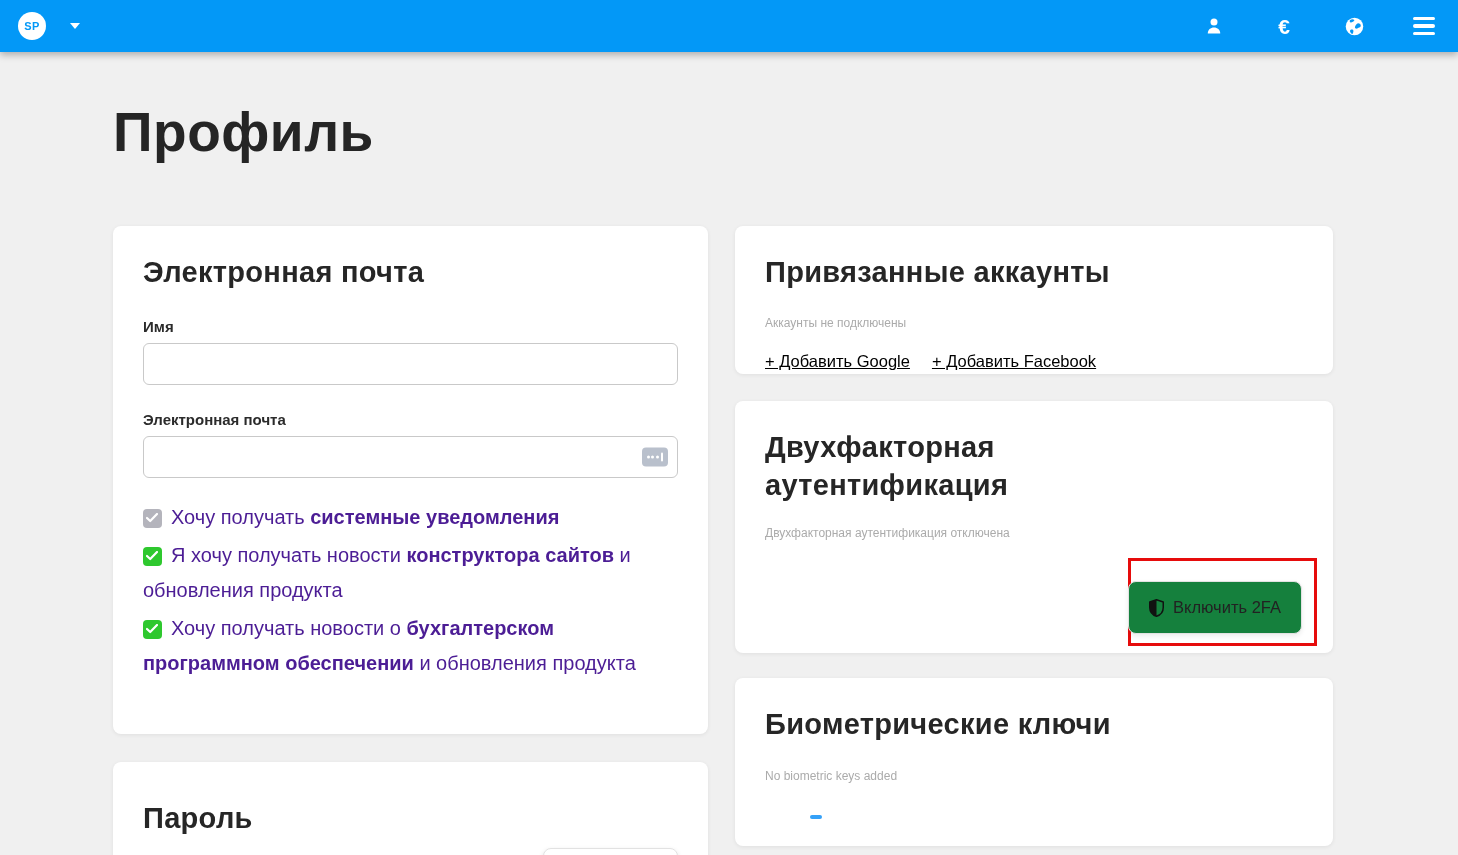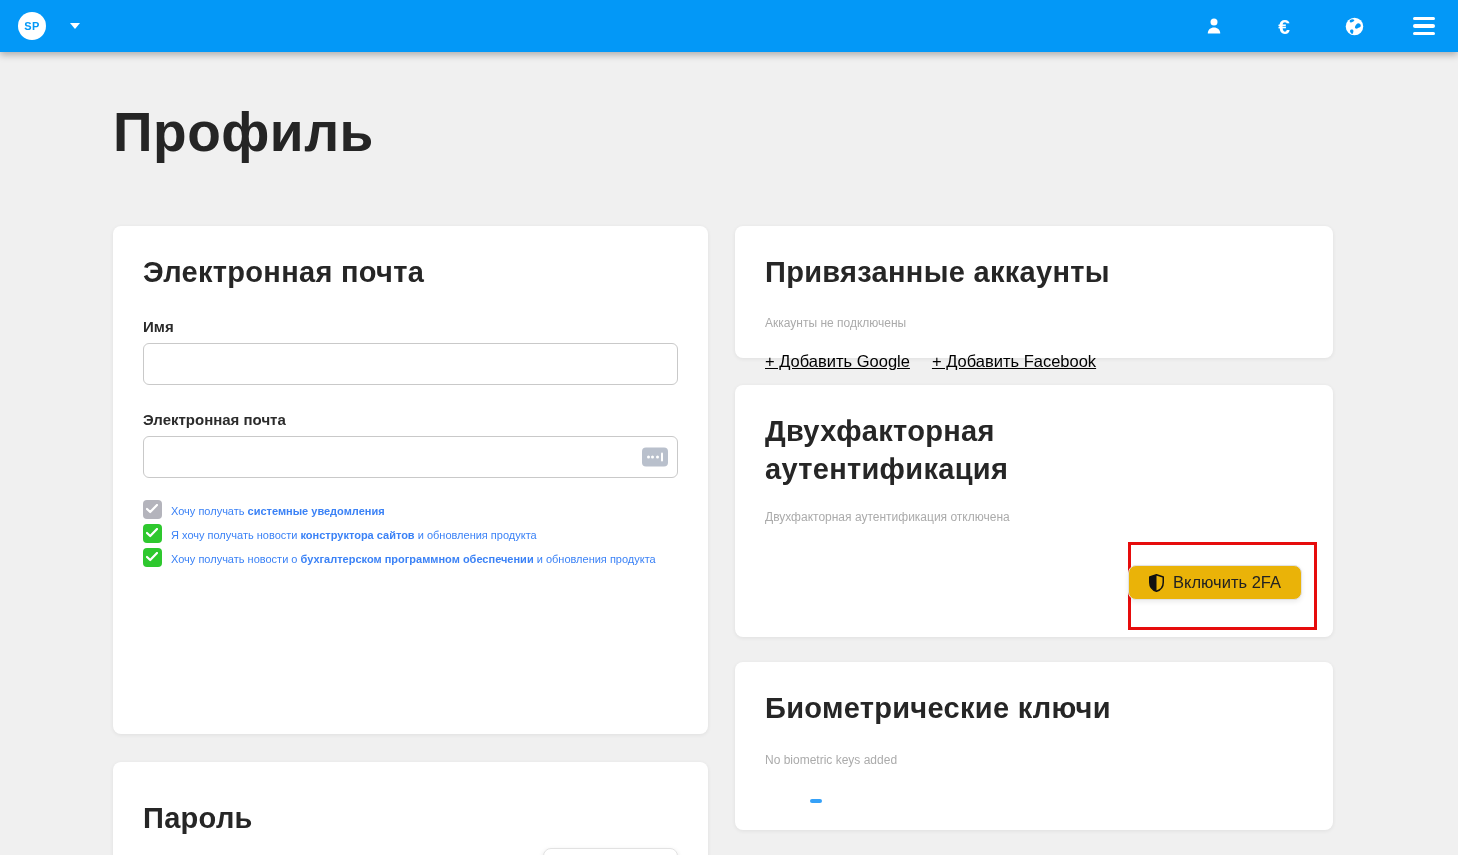--- a/index.html
+++ b/index.html
@@ -48,44 +48,44 @@
     font-family:"Liberation Sans","DejaVu Sans",sans-serif;
   }
   .input-wrap { position:relative; }
   .autofill-badge {
     position:absolute; right:10px; top:50%; transform:translateY(-50%);
     width:26px; height:19px; background:#b9c0cc; border-radius:4px;
     display:flex; align-items:center; justify-content:center; gap:1.5px;
   }
   .autofill-badge i { width:3px; height:3px; border-radius:50%; background:#fff; }
   .autofill-badge b { width:2px; height:9px; background:#fff; border-radius:1px; margin-left:1px; }
-  .checks { margin-top:22px; font-size:11px; line-height:1.75; color:#3b82f6; }
+  .checks { margin-top:22px; font-size:20px; line-height:1.75; color:#4c1d95; }
   .check-row { margin-bottom:3px; }
   .cbx {
     display:inline-block; vertical-align:-4px; width:19px; height:19px; border-radius:4px;
     margin-right:9px; position:relative; cursor:pointer;
   }
   .cbx.gray  { background:#b4b4bc; }
   .cbx.green { background:#2ec82e; }
   .cbx svg { position:absolute; left:3px; top:4px; }
   .save-row { position:absolute; right:30px; bottom:30px; }
   .btn {
-    display:inline-flex; align-items:center; gap:9px; background:#eab308;
+    display:inline-flex; align-items:center; gap:9px; background:#15803d;
     border:1px solid #e2e2e2; border-radius:8px; box-shadow:0 2px 5px rgba(0,0,0,.08);
-    font-size:16.5px; color:#222; padding:7px 20px; cursor:pointer;
+    font-size:16.5px; color:#222; padding:16px 20px; cursor:pointer;
     font-family:"Liberation Sans","DejaVu Sans",sans-serif;
   }
   
   .card-password { height:120px; overflow:hidden; }
   .partial-btn {
     position:absolute; left:430px; top:86px; width:135px; height:42px;
     background:#fff; border:1px solid #e2e2e2; border-radius:8px; box-shadow:0 2px 5px rgba(0,0,0,.12);
   }
   
-  .card-accounts { height:132px; margin-bottom:27px; }
+  .card-accounts { height:148px; margin-bottom:27px; }
   .card-accounts .muted { margin-top:24px; }
   .acc-links { margin-top:22px; display:flex; gap:22px; }
   .acc-links a { color:#000000; font-size:16.5px; text-decoration:underline; cursor:pointer; }
   
   .card-2fa { height:252px; margin-bottom:25px; }
   .card-2fa .muted { margin-top:22px; }
   .red-annotation {
     position:absolute; right:16px; top:157px; width:189px; height:88px;
     border:3px solid #e60c0c; background:transparent; pointer-events:none;
   }

